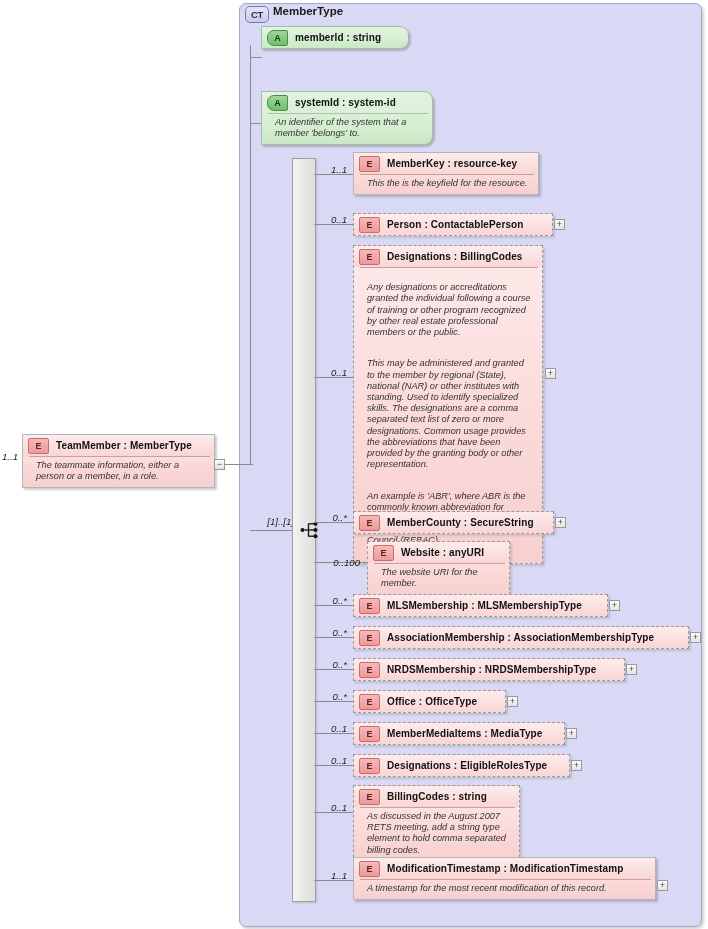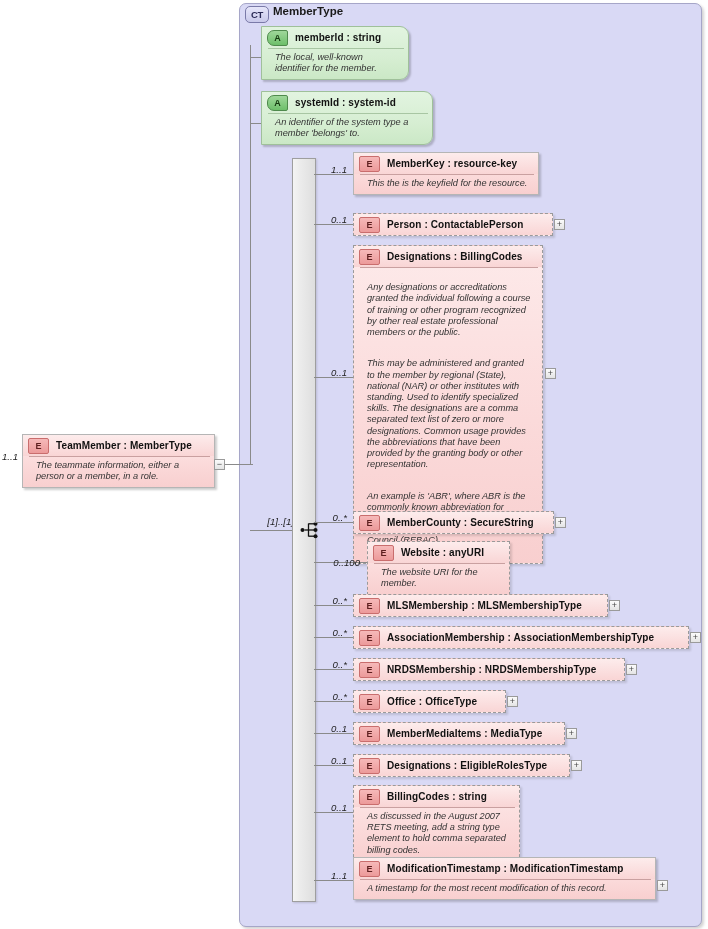--- a/index.html
+++ b/index.html
@@ -188,30 +188,29 @@
   <div class="abs hline" style="left:228px; top:464px; width:25px;"></div>
 
   <div class="abs vline" style="left:250px; top:45px; height:420px;"></div>
 
   <div class="abs hline" style="left:250px; top:57px; width:12px;"></div>
   <div class="abs node attr" style="left:261px; top:26px; width:148px;">
     <div class="hdr">
       <span class="badge">A</span>
       <span class="label">memberId : string</span>
     </div>
-    <div class="doc">The local, well-known identifier for the member.</div>
   </div>
 
   <div class="abs hline" style="left:250px; top:123px; width:12px;"></div>
   <div class="abs node attr" style="left:261px; top:91px; width:172px;">
     <div class="hdr">
       <span class="badge">A</span>
       <span class="label">systemId : system-id</span>
     </div>
-    <div class="doc">An identifier of the system type a member 'belongs' to.</div>
+    <div class="doc">An identifier of the system that a member 'belongs' to.</div>
   </div>
 
   <div class="abs hline" style="left:250px; top:530px; width:50px;"></div>
   <div class="abs card" style="left:252px; top:516px; width:42px;">[1]..[1]</div>
   <div id="seq-bar" class="abs"></div>
   <div id="seq-icon" class="abs">
     <svg width="22" height="22" viewBox="0 0 22 22">
       <circle cx="2.5" cy="11" r="2" fill="#111"></circle>
       <path d="M4.5 11 H8.5" stroke="#111" stroke-width="1.3" fill="none"></path>
       <path d="M8.5 4.5 V17.5" stroke="#111" stroke-width="1.3" fill="none"></path>

